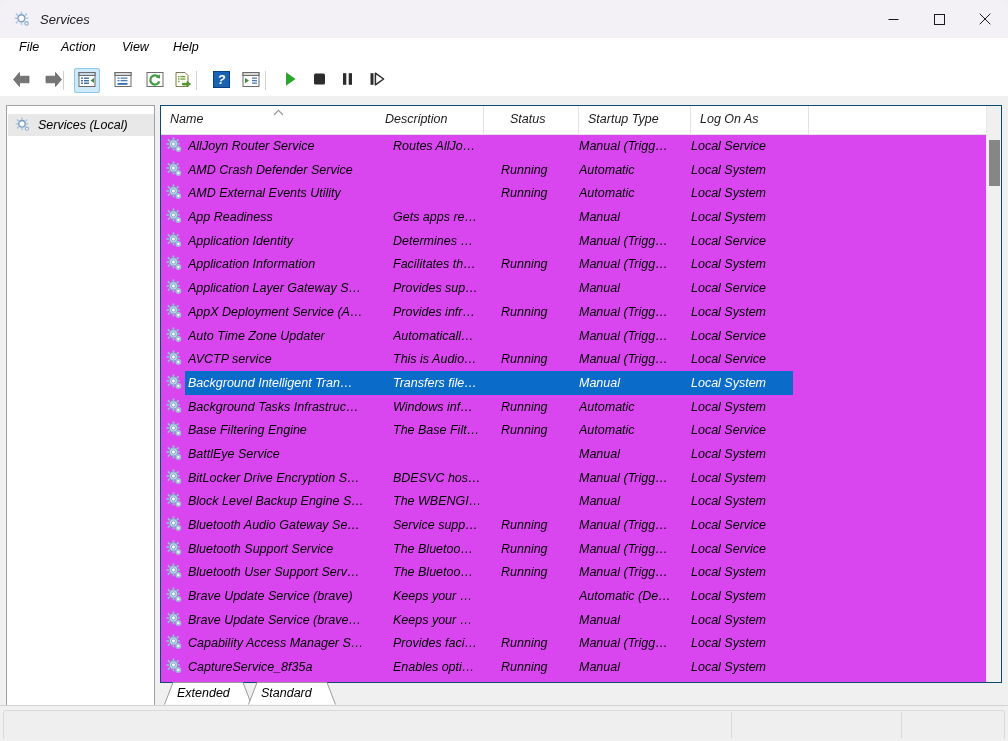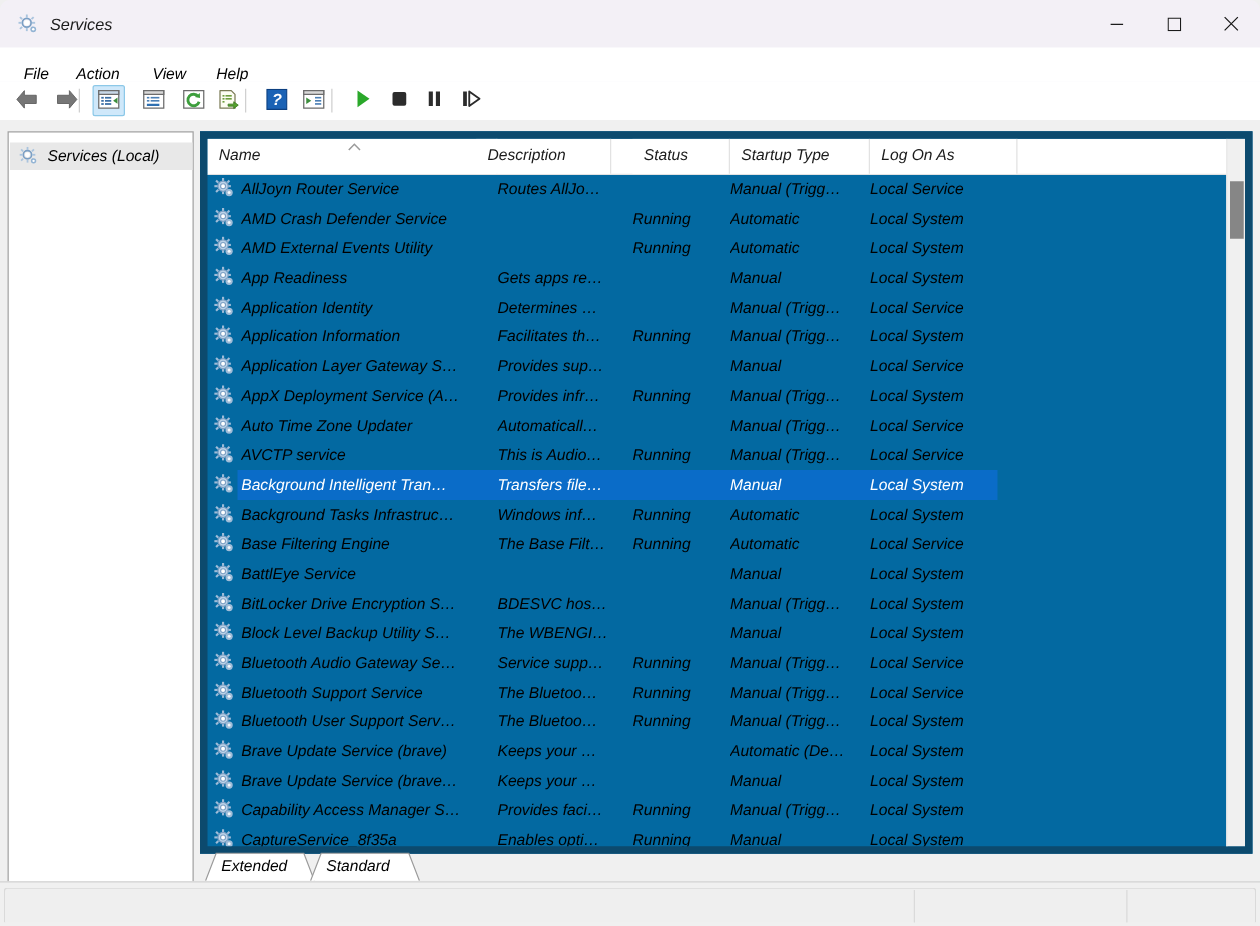--- a/index.html
+++ b/index.html
@@ -65,21 +65,21 @@
 
   
   #menubar {
     position: absolute;
     left: 0; top: 38px;
     width: 1008px; height: 27px;
     background: #ffffff;
   }
   .menu-item {
     position: absolute;
-    top: 12px;
+    top: 0;
     height: 19px;
     font-size: 12.5px;
     color: #000;
     line-height: 19px;
     padding: 0 7px;
     white-space: nowrap;
   }
 
   
   #toolbar {
@@ -147,22 +147,22 @@
     font-size: 12.5px;
     color: #000;
     white-space: nowrap;
   }
 
   
   #list-pane {
     position: absolute;
     left: 160px; top: 9px;
     width: 842px; height: 578px;
-    background: #0369a1;
-    border: 6px solid #0c4a6e;
+    background: #d946ef;
+    border: 1px solid #0c4a6e;
     box-sizing: border-box;
     overflow: hidden;
   }
 
   
   #list-header {
     position: absolute;
     left: 0; top: 0;
     width: 840px; height: 28px;
     background: #ffffff;
@@ -869,21 +869,21 @@
                   <rect x="1.9" y="2.0" width="1.7" height="2.5" transform="rotate(-45 2.75 3.25)"></rect>
                   <rect x="10.8" y="9.5" width="1.7" height="2.5" transform="rotate(-45 11.65 10.75)"></rect>
                   <rect x="1.9" y="9.5" width="1.7" height="2.5" transform="rotate(45 2.75 10.75)"></rect>
                   <rect x="10.8" y="2.0" width="1.7" height="2.5" transform="rotate(45 11.65 3.25)"></rect>
                 </g>
                 <circle cx="7.45" cy="6.95" r="4.1" fill="#bcd3e8" stroke="#7b9fc4" stroke-width="1"></circle>
                 <circle cx="7.45" cy="6.95" r="2.0" fill="#ffffff" stroke="#7b9fc4" stroke-width="0.9"></circle>
                 <circle cx="12.3" cy="12.0" r="2.9" fill="#9fbcd8"></circle>
                 <circle cx="12.3" cy="12.0" r="1.2" fill="#f4f8fb"></circle>
               </svg></span>
-            <span class="cell c-name">Block Level Backup Utility S…</span>
+            <span class="cell c-name">Block Level Backup Engine S…</span>
             <span class="cell c-desc">The WBENGI…</span>
             <span class="cell c-status"></span>
             <span class="cell c-start">Manual</span>
             <span class="cell c-logon">Local System</span>
           </div>
           <div class="row">
             <span class="r-ico"><svg width="17" height="17" viewBox="0 0 17 17">
                 <g fill="#9fbcd8">
                   <rect x="6.6" y="0.4" width="1.7" height="2.7"></rect>
                   <rect x="6.6" y="10.6" width="1.7" height="2.7"></rect>

